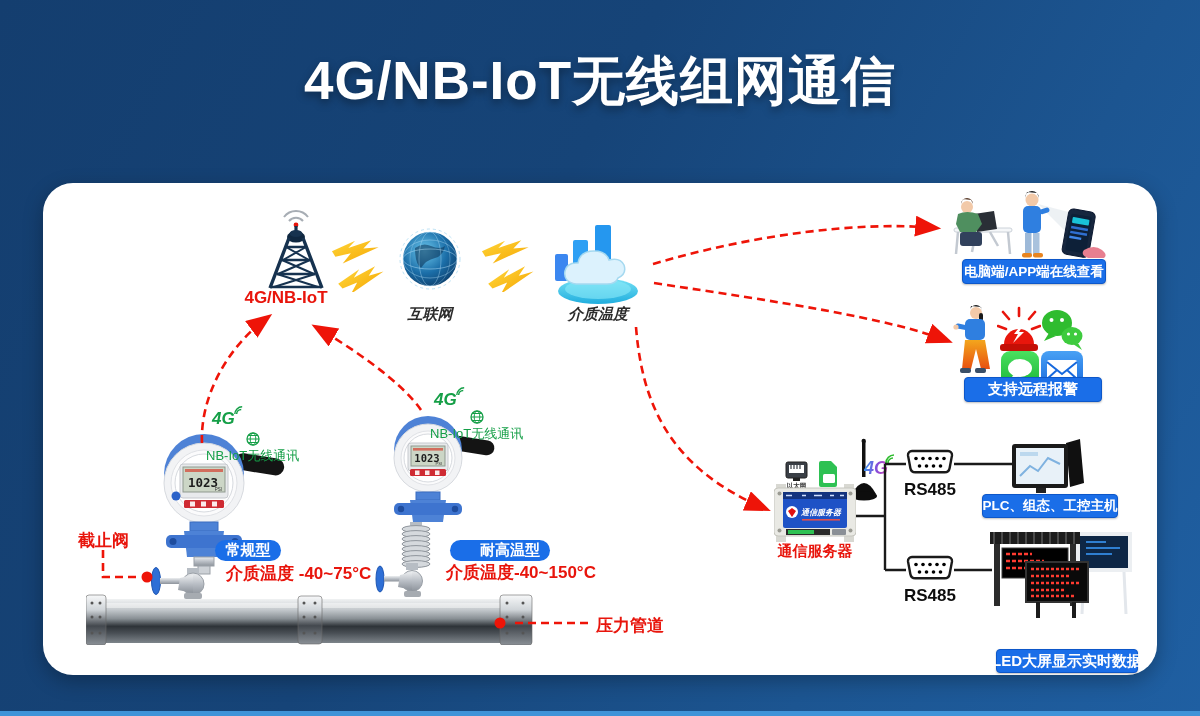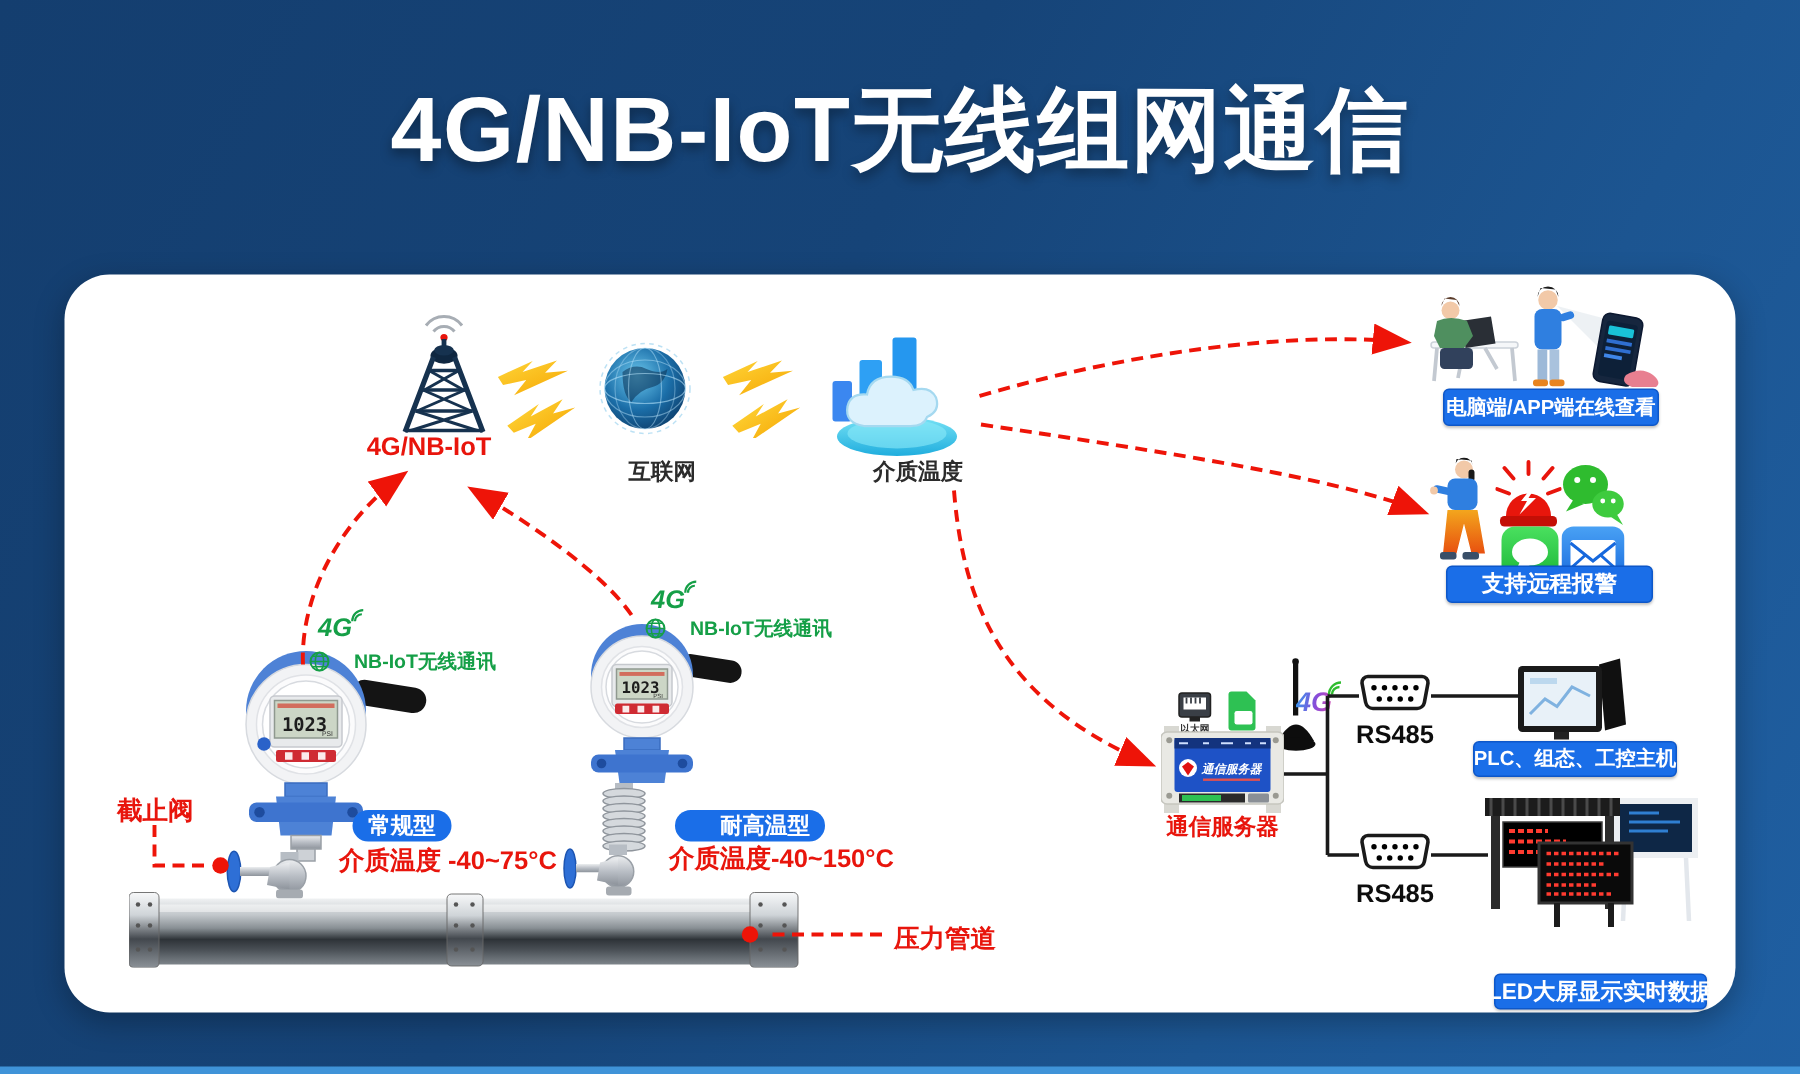--- a/index.html
+++ b/index.html
@@ -1,34 +1,34 @@
 <!DOCTYPE html>
 <html><head>
 <meta charset="utf-8">
 <style>
   html,body{margin:0;padding:0;}
   body{font-family:"Liberation Sans","DejaVu Sans",sans-serif;}
   .page{position:relative;width:1200px;height:716px;overflow:hidden;
         background:linear-gradient(118deg,#143e6f 0%,#164478 42%,#1c5591 74%,#1f5fa2 100%);}
   .abs{position:absolute;}
   .title{position:absolute;left:0;top:46px;width:1200px;text-align:center;margin:0;
-         color:#ffffff;font-size:61px;font-weight:900;letter-spacing:1px;
+         color:#ffffff;font-size:53px;font-weight:900;letter-spacing:1px;
          text-shadow:0 4px 8px rgba(0,0,0,.35);white-space:nowrap;}
   .panel{position:absolute;left:43px;top:183px;width:1114px;height:492px;background:#ffffff;
          border-radius:30px;box-shadow:0 6px 20px rgba(0,0,0,.28);}
   .bottom-strip{position:absolute;left:0;bottom:0;width:1200px;height:5px;background:#3f93d8;}
   .badge{position:absolute;display:flex;align-items:center;justify-content:center;
          background:#1a6ee8;color:#fff;font-weight:bold;border-radius:4px;
          border:1px solid #0d57c9;box-shadow:0 1px 2px rgba(0,0,0,.25);white-space:nowrap;}
   .pill{position:absolute;display:flex;align-items:center;justify-content:center;
         background:#1a6ee8;color:#fff;font-weight:bold;border-radius:12px;white-space:nowrap;}
   .red-lbl{position:absolute;color:#e8150c;font-weight:bold;white-space:nowrap;}
-  .dark-lbl{position:absolute;color:#2b2b2b;font-weight:bold;text-align:right;white-space:nowrap;}
-  .green-row{position:absolute;display:flex;align-items:center;gap:16px;color:#159f47;
-             font-weight:bold;white-space:nowrap;}
+  .dark-lbl{position:absolute;color:#2b2b2b;font-weight:bold;text-align:center;white-space:nowrap;font-style:italic;}
+  .green-row{position:absolute;display:flex;align-items:center;gap:1px;color:#159f47;
+             font-weight:normal;white-space:nowrap;flex-direction:column;}
   .g4{position:absolute;color:#159f47;font-style:italic;font-weight:900;font-size:17px;white-space:nowrap;}
   .g4 .arc{position:absolute;right:-9px;top:-5px;}
   .grad4g{background:linear-gradient(100deg,#2f9df0,#8a4bd8 55%,#d84bb0);
           -webkit-background-clip:text;background-clip:text;color:transparent;
           font-style:italic;font-weight:900;font-size:18px;}
   .rs485{position:absolute;color:#0d0d0d;font-weight:800;font-size:17px;text-align:center;white-space:nowrap;}
 </style>
 </head>
 <body>
 
@@ -328,21 +328,21 @@
       </svg>
   </div>
   <div class="green-row" style="left:206px;top:432px;font-size:13px;">
     <svg width="14" height="14" viewBox="0 0 14 14">
       <circle cx="7" cy="7" r="6" fill="none" stroke="#159f47" stroke-width="1.3"></circle>
       <ellipse cx="7" cy="7" rx="2.8" ry="6" fill="none" stroke="#159f47" stroke-width="1"></ellipse>
       <path d="M1,7 h12 M2,3.5 h10 M2,10.5 h10" stroke="#159f47" stroke-width="1"></path>
       </svg>
     <span>NB-IoT无线通讯</span>
   </div>
-  <div class="pill" style="left:235px;top:540px;width:66px;height:21px;font-size:15px;">常规型</div>
+  <div class="pill" style="left:215px;top:540px;width:66px;height:21px;font-size:15px;">常规型</div>
   <div class="red-lbl" style="left:226px;top:562px;font-size:17px;">介质温度 -40~75°C</div>
 
   <svg class="abs" style="left:372px;top:413px" width="135" height="187" viewBox="0 0 135 187">
     <rect x="82" y="22" width="42" height="15" rx="7.5" fill="#141414" transform="rotate(9 82 22)"></rect>
     <circle cx="56" cy="37" r="34" fill="#4e82d6"></circle>
     <circle cx="56" cy="45" r="34" fill="#f2f3f5" stroke="#d7dadf"></circle>
     <circle cx="56" cy="45" r="27" fill="#fbfbfc" stroke="#e0e2e6"></circle>
     <circle cx="56" cy="45" r="24" fill="#ffffff" stroke="#d7dadf"></circle>
     <rect x="36" y="30" width="40" height="28" rx="3" fill="#e8eaec" stroke="#c6c9ce"></rect>
     <rect x="39" y="33" width="34" height="20" fill="#ccd6c6" stroke="#8f998f"></rect>

